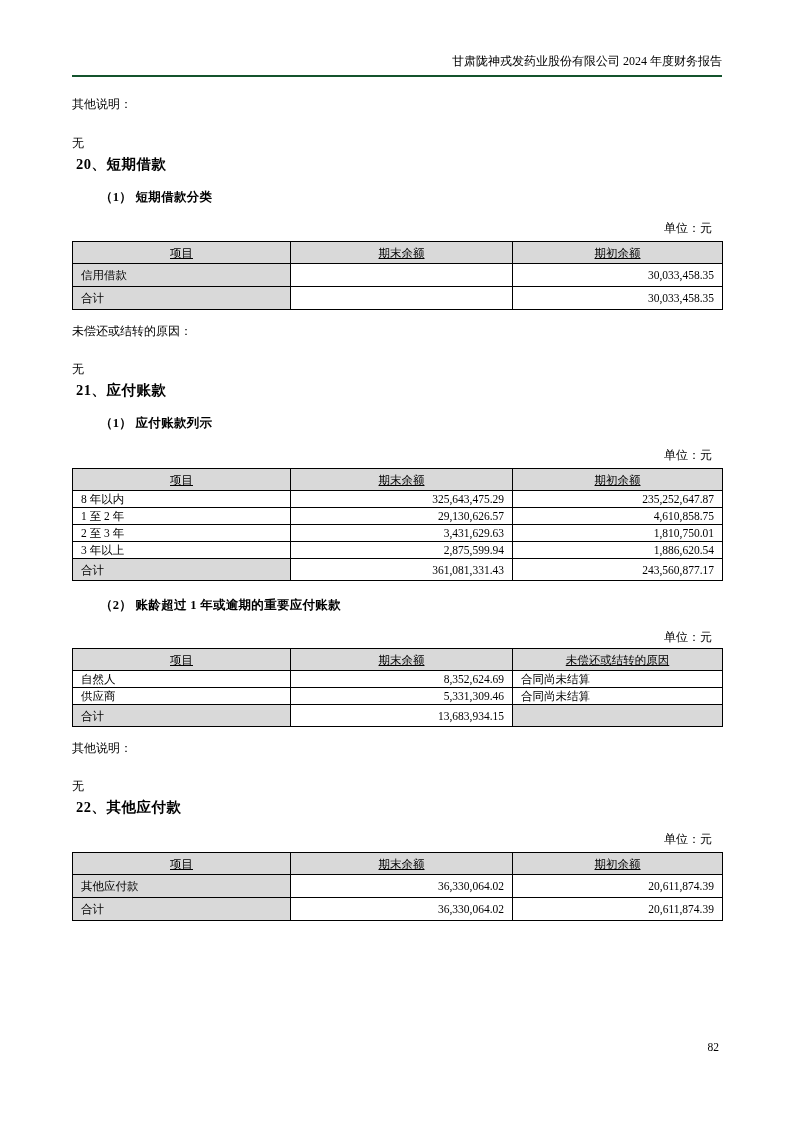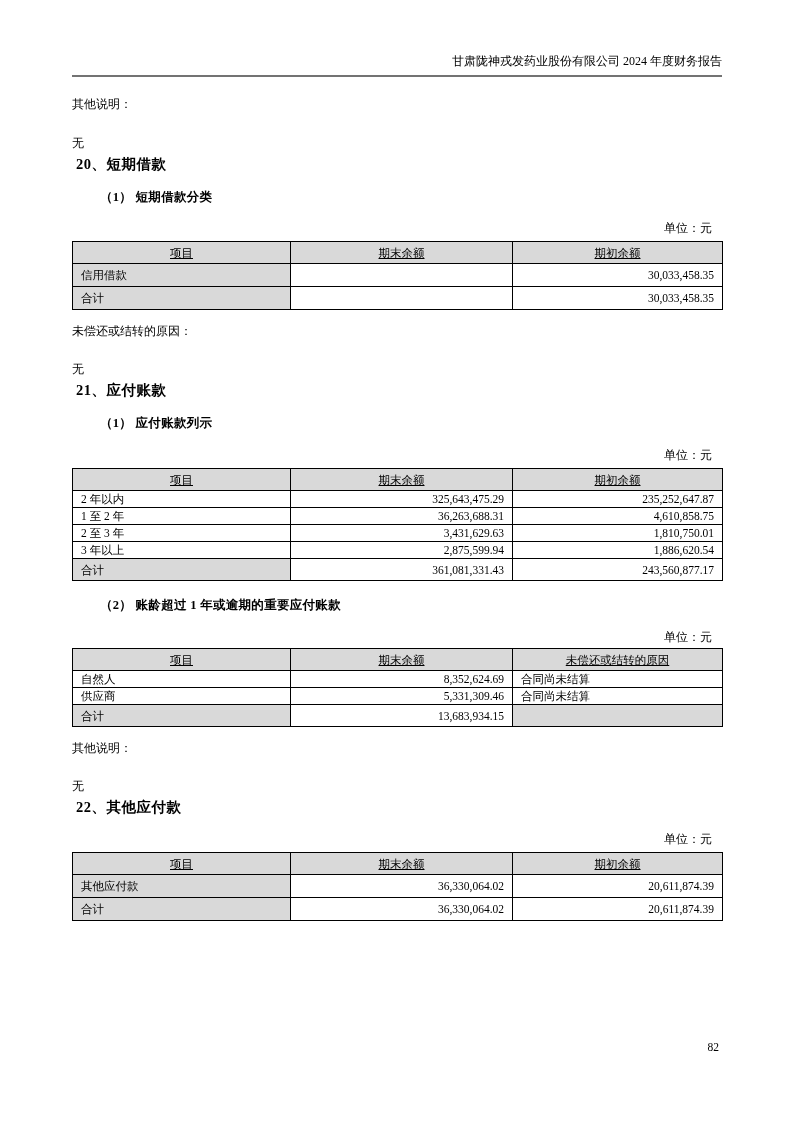--- a/index.html
+++ b/index.html
@@ -4,21 +4,21 @@
 <style>
   html,body{margin:0;padding:0;background:#fff;}
   body{
     width:793px;height:1122px;position:relative;overflow:hidden;
     font-family:"Liberation Serif","DejaVu Serif",serif;color:#000;
     -webkit-font-smoothing:antialiased;
   }
   .page{padding:54px 71px 0 72px;}
   .doc-header{
     text-align:right;font-size:12px;line-height:14px;
-    padding-bottom:7px;border-bottom:2px solid #737373;
+    padding-bottom:7px;border-bottom:2px solid #14532d;
   }
   .body-text{font-size:12px;line-height:15px;margin:0;}
   .mt-notes1{margin-top:20px;}
   .mt-none1{margin-top:24px;}
   h2.sec{font-size:14.5px;line-height:18px;font-weight:bold;margin:4px;letter-spacing:.5px;}
   .mt-h2-20{margin-top:28px;}
   .mt-h2-21{margin-top:25px;}
   .mt-h2-22{margin-top:22px;}
   h3.sub{font-size:12.5px;line-height:16px;font-weight:bold;margin:16px;padding-left:12px;letter-spacing:.3px;}
   .mt-h3-201{margin-top:19px;}
@@ -110,27 +110,27 @@
       </colgroup>
     <thead>
       <tr>
         <th>项目</th>
         <th>期末余额</th>
         <th>期初余额</th>
       </tr>
     </thead>
     <tbody>
       <tr class="row-compact">
-        <td class="lbl">2 年以内</td>
+        <td class="lbl">8 年以内</td>
         <td class="num">325,643,475.29</td>
         <td class="num">235,252,647.87</td>
       </tr>
       <tr class="row-compact">
         <td class="lbl">1 至 2 年</td>
-        <td class="num">36,263,688.31</td>
+        <td class="num">29,130,626.57</td>
         <td class="num">4,610,858.75</td>
       </tr>
       <tr class="row-compact">
         <td class="lbl">2 至 3 年</td>
         <td class="num">3,431,629.63</td>
         <td class="num">1,810,750.01</td>
       </tr>
       <tr class="row-compact">
         <td class="lbl">3 年以上</td>
         <td class="num">2,875,599.94</td>

